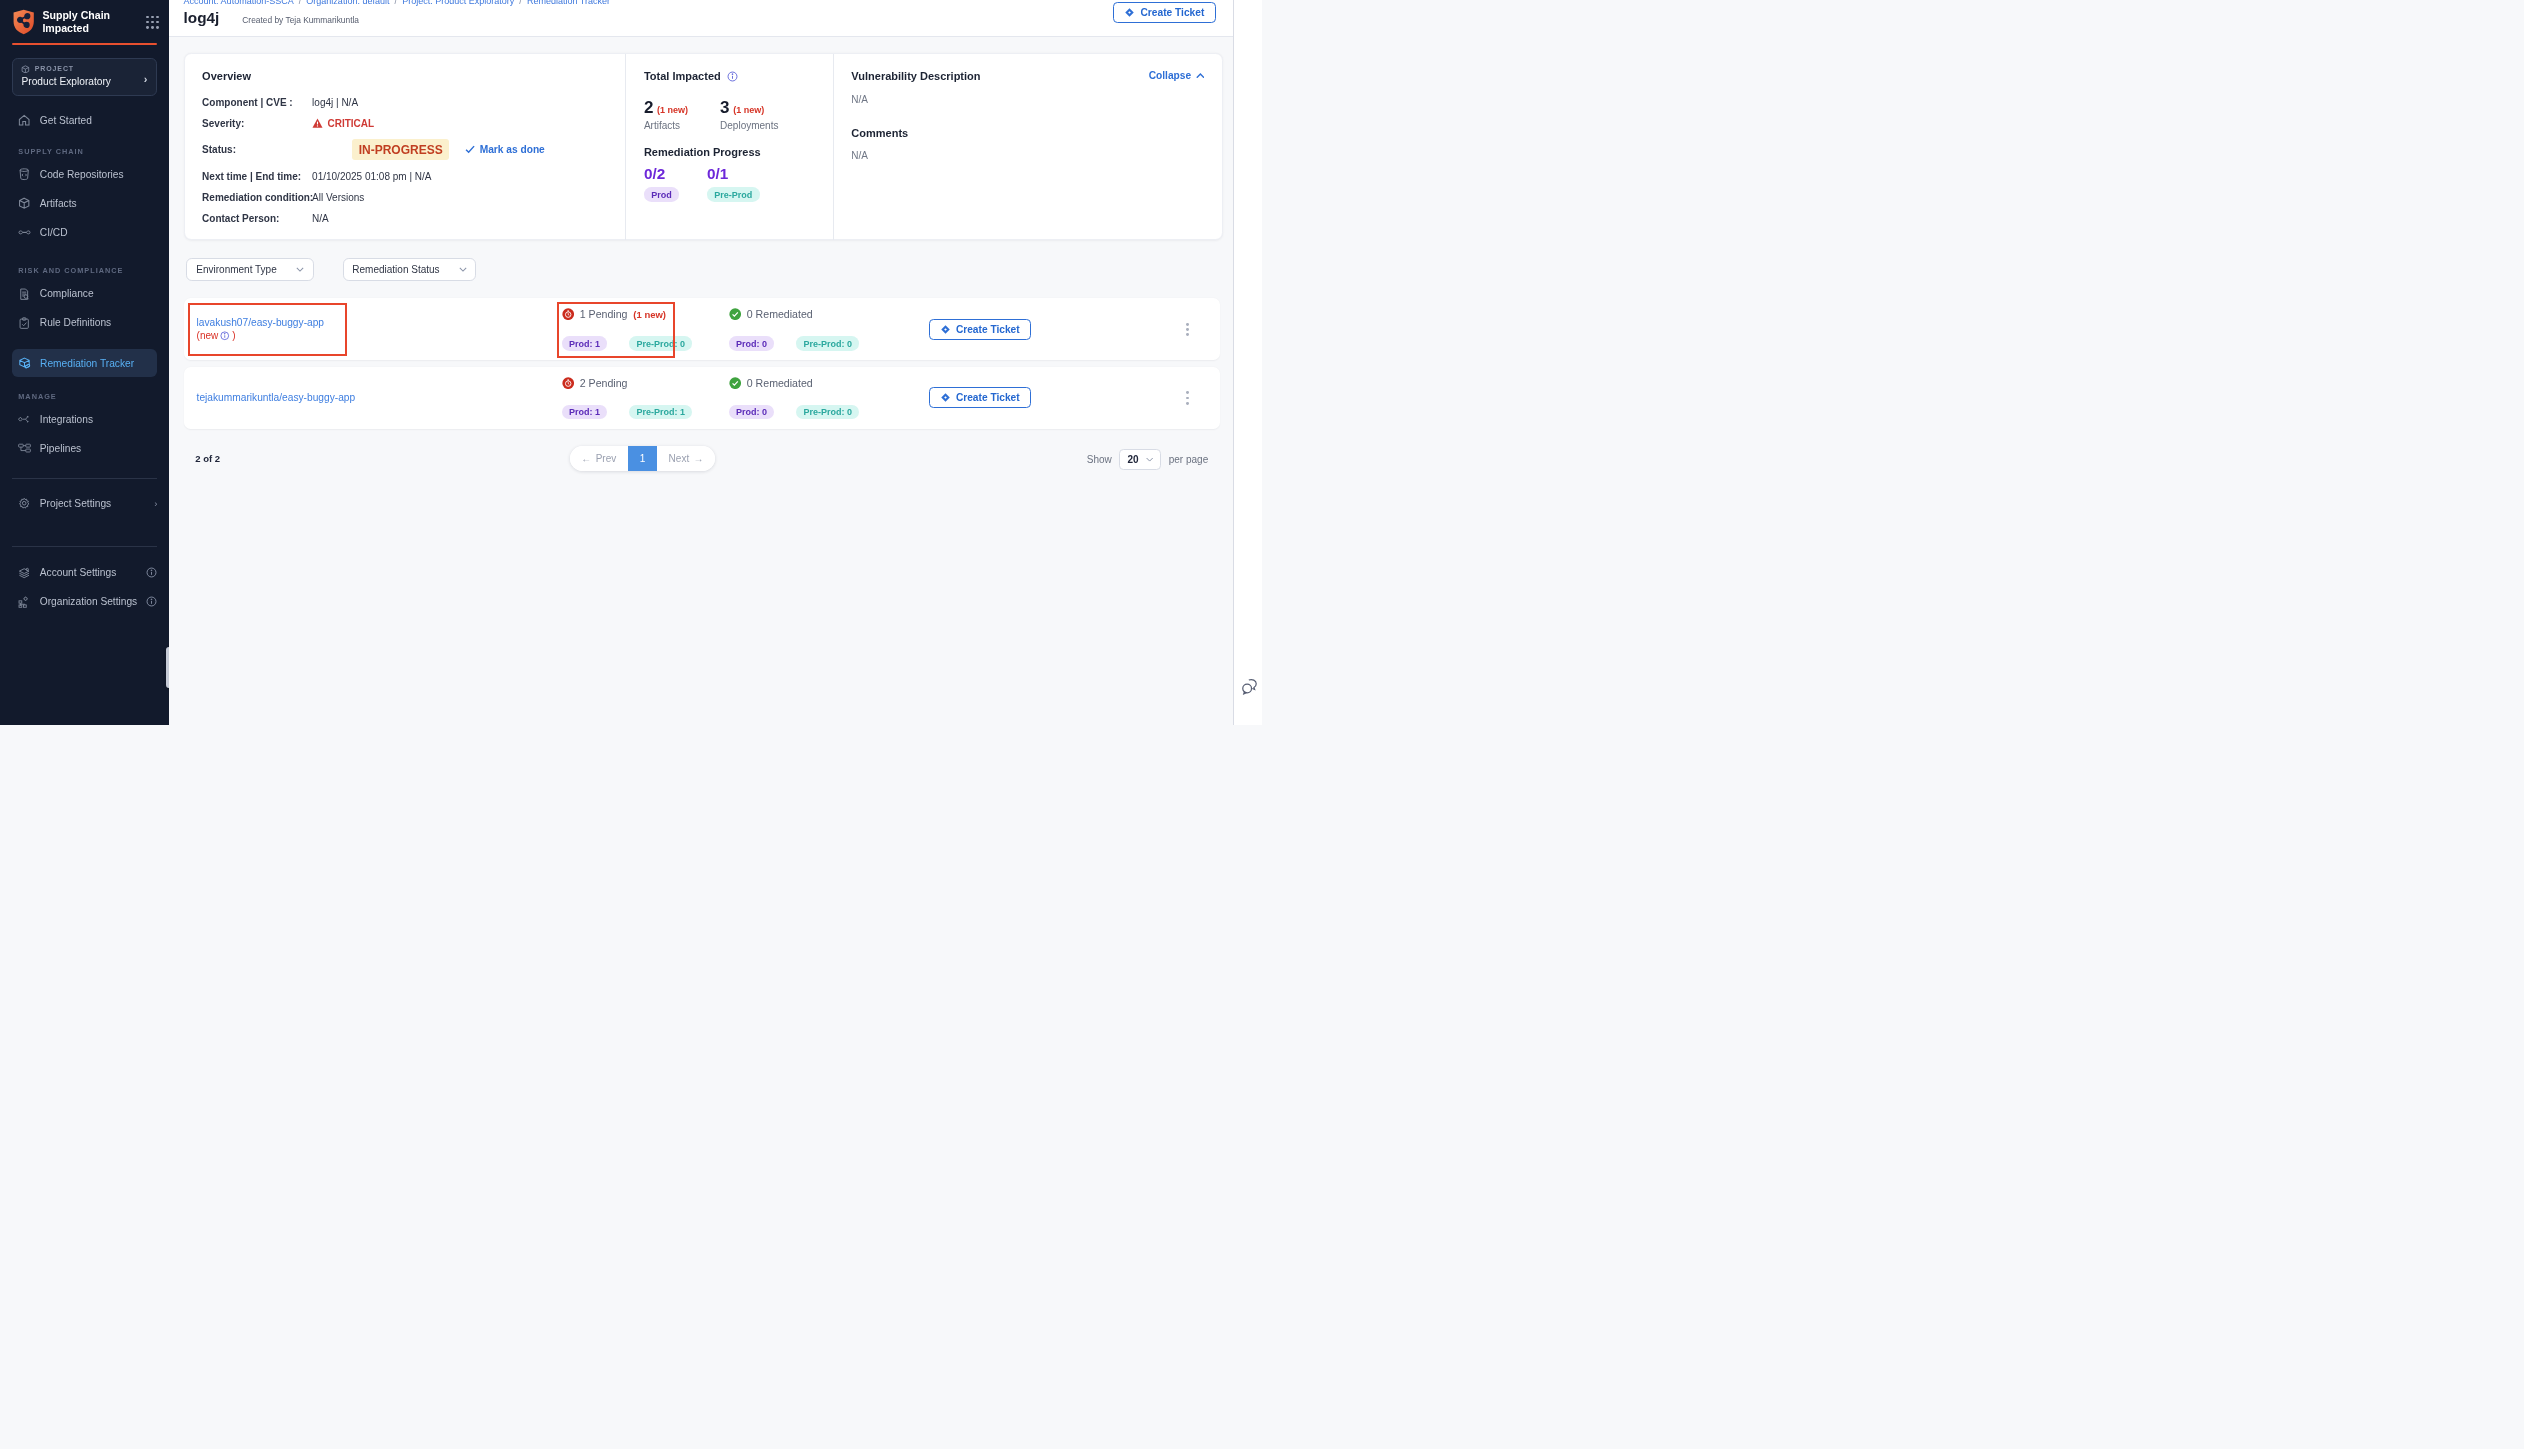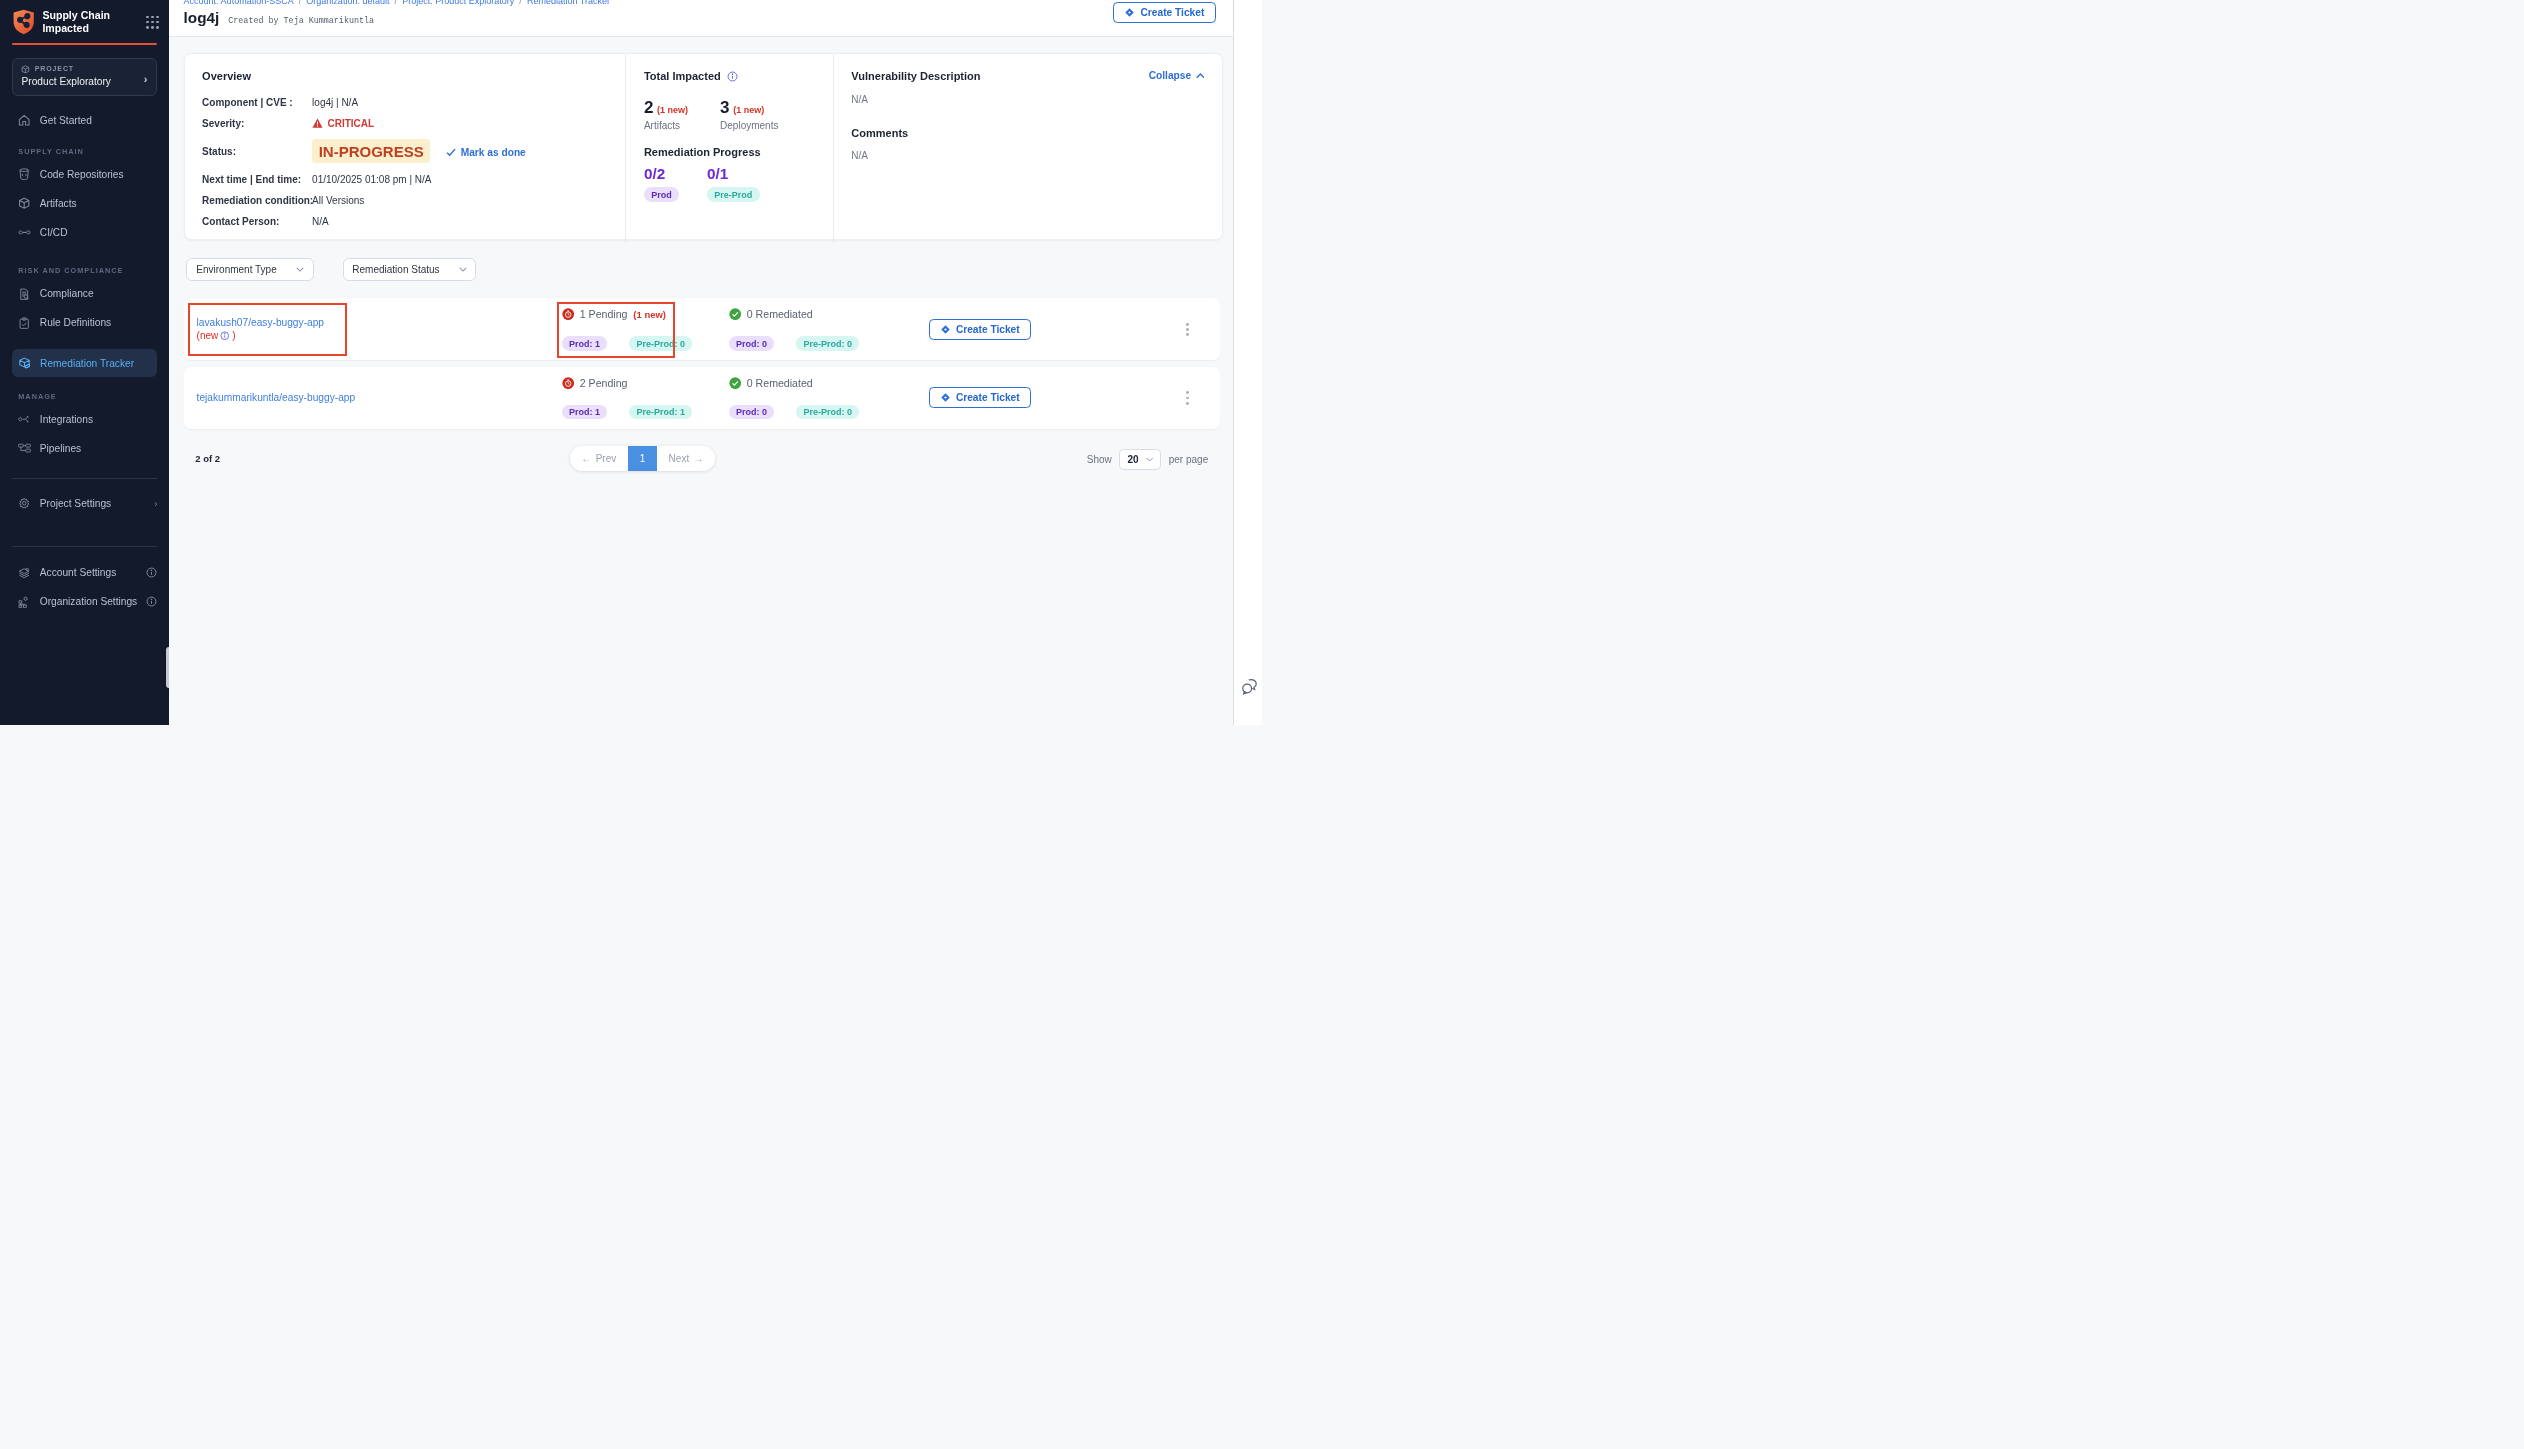--- a/index.html
+++ b/index.html
@@ -34,37 +34,37 @@
   .collapse-handle .tri { width:0; height:0; border-top:3.7px solid transparent; border-bottom:3.7px solid transparent; border-right:5.1px solid #10131c; }
 
   
   .main { flex:1 1 auto; height:100%; display:flex; flex-direction:column; overflow:hidden; }
   .topbar { position:relative; height:37px; background:#fff; border-bottom:0.7px solid #e4e7ee; padding:0 10.2px 0 14.6px; overflow:hidden; flex:0 0 37px; }
   .breadcrumb { margin-top:-3.7px; font-size:9px; color:#3e78dd; white-space:nowrap; }
   .breadcrumb a { color:#3e78dd; text-decoration:none; cursor:pointer; }
   .breadcrumb .sep { color:#8b93a8; margin:0 5.1px; }
   .title-row { display:flex; align-items:baseline; margin-top:2.9px; }
   .page-title { font-size:15.3px; font-weight:700; color:#1a1f2e; }
-  .created-by { margin-left:9px; font-family:Liberation Mono, monospace; font-size:8.4px; color:#565d6e; }
+  .created-by { margin-left:23px; font-family:Liberation Sans, sans-serif; font-size:8.4px; color:#565d6e; }
   .btn-ticket { display:inline-flex; align-items:center; gap:5.1px; background:#fff; border:1.1px solid #2e6fd6; color:#2467d0; border-radius:4.4px; font-weight:700; font-size:10.2px; padding:0 10.2px; height:21px; cursor:pointer; font-family:inherit; }
   .topbar .btn-ticket { position:absolute; top:2.2px; right:17.5px; }
 
   .page { position:relative; flex:1 1 auto; background:#f7f8fa; padding:16px 10.2px 0 14.6px; }
 
   
   .card { background:#fff; border:0.7px solid #edeff4; border-radius:7.3px; box-shadow:0 0.7px 2.2px rgba(16,24,40,.05); }
   .overview-card { height:187px; display:grid; grid-template-columns:42.5% 20% 37.5%; }
   .ov-col { padding:16px 17.5px; }
   .ov-col + .ov-col { border-left:0.7px solid #e7eaf0; }
   .col-title { font-size:11px; font-weight:700; color:#1c2333; }
   .ov-grid { margin-top:14.6px; display:grid; grid-template-columns:110px 1fr; row-gap:10.2px; align-items:center; font-size:10px; }
   .ov-label { font-weight:700; color:#2f3545; white-space:nowrap; }
   .ov-value { color:#2f3545; }
   .sev { display:flex; align-items:center; gap:4.4px; color:#cf3a35; font-weight:600; }
-  .status-badge { display:inline-block; background:#fbf0cd; color:#c03e21; font-weight:700; font-size:15px; padding:3.7px 6.6px; border-radius:2.9px; }
+  .status-badge { display:inline-block; background:#fbf0cd; color:#c03e21; font-weight:700; font-size:12px; padding:3.7px 6.6px; border-radius:2.9px;margin-left:40px; }
   .mark-done { color:#2e6fd6; font-weight:700; font-size:10.2px; margin-left:13px; cursor:pointer; display:inline-flex; align-items:center; gap:4.4px; }
   .ih { display:inline-flex; align-items:center; gap:5.8px; }
   .stat-row { display:flex; gap:32px; margin-top:16px; }
   .stat-num { font-size:17px; font-weight:700; color:#171c2c; }
   .stat-new { font-size:9px; color:#d63426; font-weight:600; margin-left:3.7px; }
   .stat-label { font-size:10px; color:#6b7280; margin-top:2.2px; }
   .prog-row { display:flex; gap:28px; margin-top:7.3px; }
   .prog-num { font-size:15.3px; font-weight:700; color:#6d28d9; }
   .pill { display:inline-block; border-radius:7.3px; padding:2.2px 7.3px; font-size:9px; font-weight:700; }
   .pill.prod { background:#eadffa; color:#5b2bb8; }

